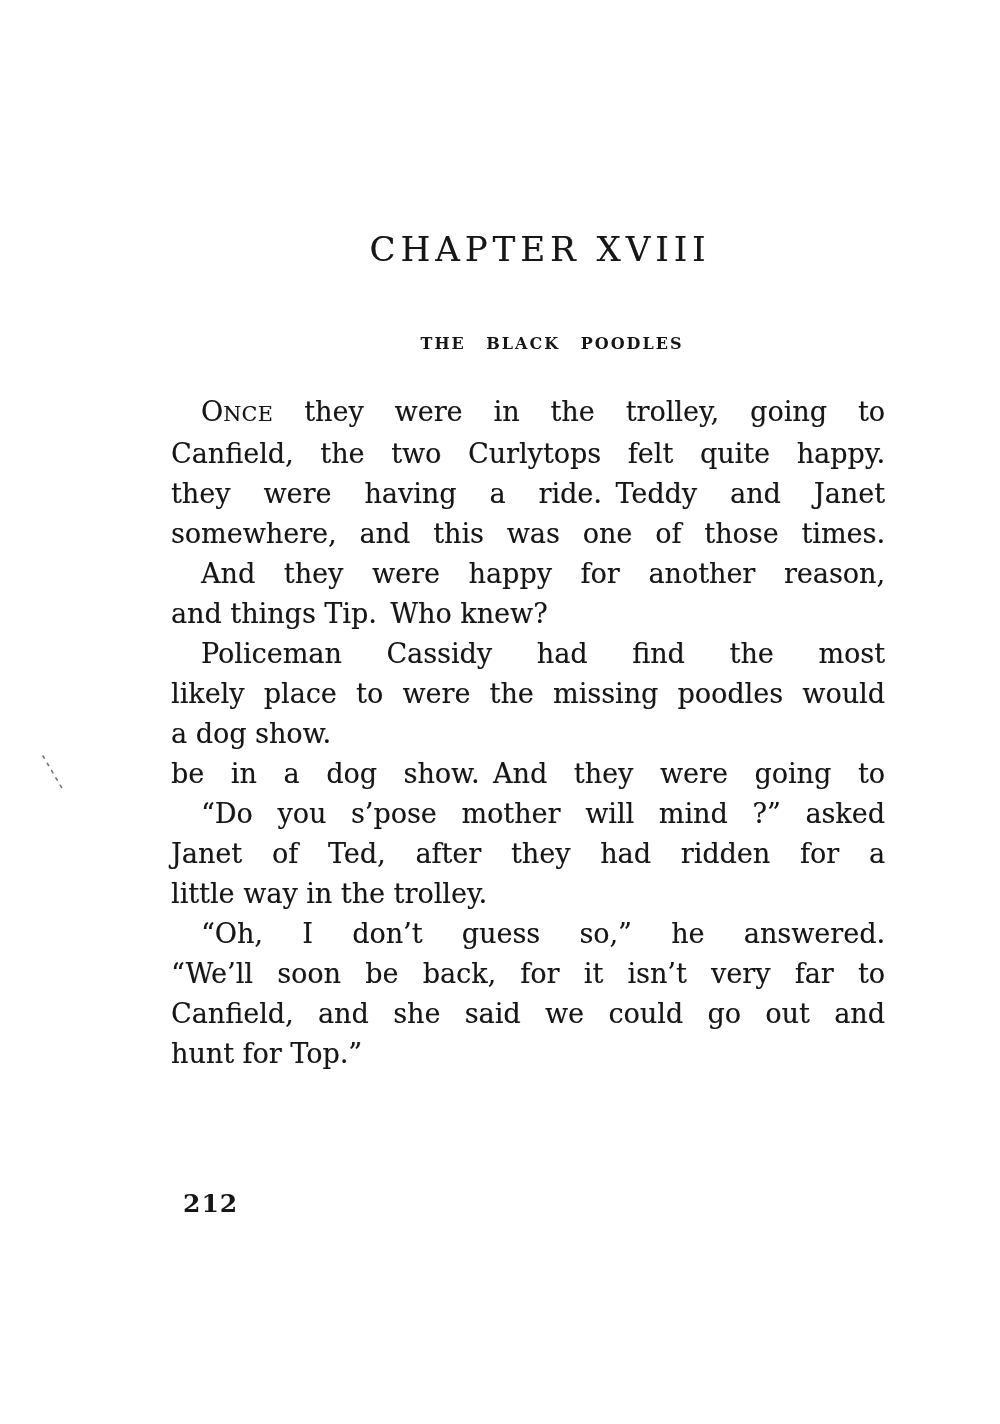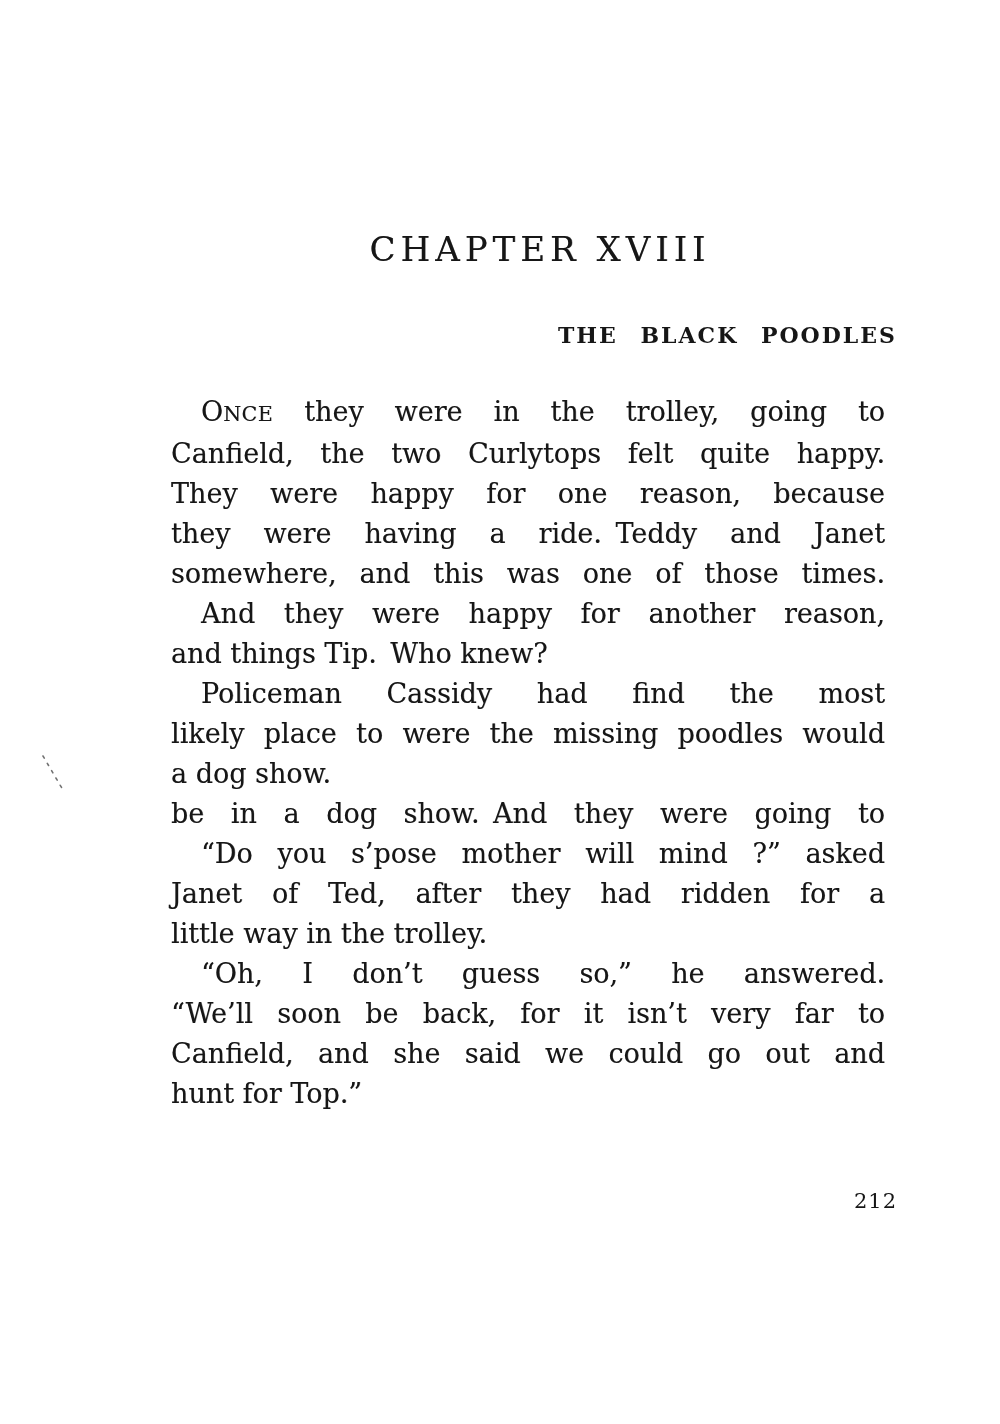--- a/index.html
+++ b/index.html
@@ -27,23 +27,23 @@
     font-weight: normal;
     letter-spacing: 5px;
     text-shadow: 0.4px 0.4px 0 rgba(0,0,0,0.45);
     white-space: nowrap;
   }
   .chapter-subtitle {
     position: absolute;
     top: 322px;
     left: 183px;
     width: 714px;
-    margin: 0;
-    text-align: right;
-    font-size: 22px;
+    margin: 12px;
+    text-align: center;
+    font-size: 16px;
     font-weight: bold;
     letter-spacing: 2px;
     word-spacing: 13px;
     white-space: nowrap;
   }
   .body-text {
     position: absolute;
     top: 392px;
     left: 171px;
     width: 714px;
@@ -57,23 +57,23 @@
     text-align-last: justify;
   }
   .line.indent { text-indent: 30px; }
   .lead-cap { font-size: 1em; }
   .small-caps { font-size: 0.76em; letter-spacing: 0.5px; }
   .page-number {
     position: absolute;
     top: 1189px;
     left: 183px;
     width: 714px;
-    text-align: right;
-    font-size: 21px;
-    font-weight: normal;
+    text-align: left;
+    font-size: 25px;
+    font-weight: bold;
     letter-spacing: 1px;
   }
   .scan-artifact {
     position: absolute;
     left: 38px;
     top: 750px;
     width: 32px;
     height: 48px;
     opacity: 0.75;
   }
@@ -87,21 +87,20 @@
     <line x1="5" y1="6" x2="25" y2="40" stroke="#444444" stroke-width="1.6" stroke-dasharray="2.5 6" stroke-linecap="round"></line>
   </svg>
 
   <h1 class="chapter-heading">CHAPTER XVIII</h1>
 
   <h2 class="chapter-subtitle">THE BLACK POODLES</h2>
 
   <div class="body-text">
       <div class="line j indent"><span class="lead-cap">O</span><span class="small-caps">NCE</span><span> they were in the trolley, going to</span></div>
       <div class="line j"><span>Canfield, the two Curlytops felt quite happy.</span></div>
-      <div class="line j"><span>They were happy for one reason, because</span></div>
       <div class="line j"><span>they were having a ride. Teddy and Janet</span></div>
       <div class="line j"><span>somewhere, and this was one of those times.</span></div>
       <div class="line j indent"><span>And they were happy for another reason,</span></div>
       <div class="line"><span>and things Tip. Who knew?</span></div>
       <div class="line j indent"><span>Policeman Cassidy had find the most</span></div>
       <div class="line j"><span>likely place to were the missing poodles would</span></div>
       <div class="line"><span>a dog show.</span></div>
       <div class="line j"><span>be in a dog show. And they were going to</span></div>
       <div class="line j indent"><span>“Do you s’pose mother will mind ?” asked</span></div>
       <div class="line j"><span>Janet of Ted, after they had ridden for a</span></div>

